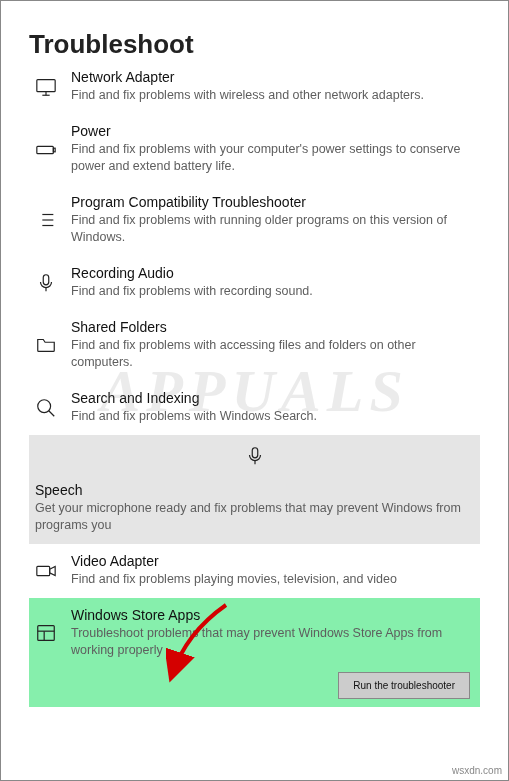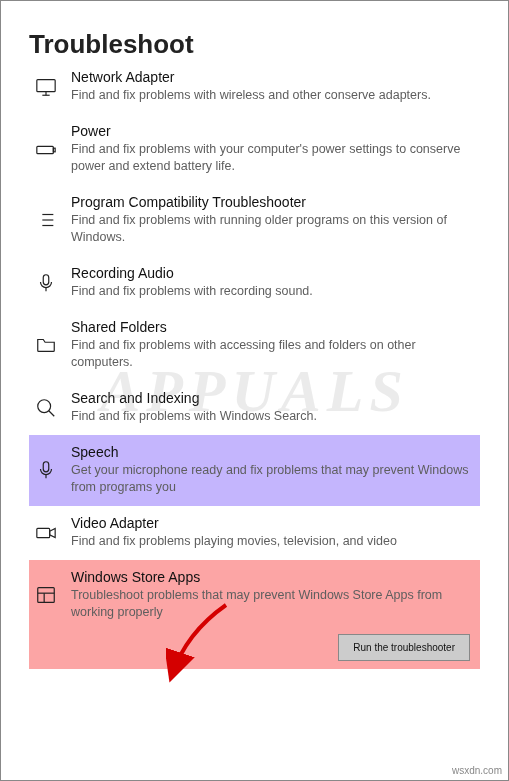--- a/index.html
+++ b/index.html
@@ -20,22 +20,22 @@
     font-weight: 600;
     color: #222;
   }
   .item {
     display: flex;
     align-items: center;
     padding: 8px 6px 10px 6px;
     gap: 14px;
     cursor: pointer;
   }
-  .item.selected-speech { background: #c4b5fd; }
-  .item.selected-store { background: #fca5a5; padding-bottom: 48px; position: relative; }
+  .item.selected-speech { background: #e5e5e5; flex-direction: column; }
+  .item.selected-store { background: #86efac; padding-bottom: 48px; position: relative; }
   .icon-cell {
     width: 22px;
     flex: 0 0 22px;
     display: flex;
     justify-content: center;
     padding-top: 2px;
   }
   .icon-cell svg { width: 22px; height: 22px; stroke: #222; fill: none; stroke-width: 1.3; }
   .text-cell { flex: 1; }
   .item-title {
@@ -100,21 +100,21 @@
   <div class="item">
     <div class="icon-cell">
       <svg viewBox="0 0 24 24">
           <rect x="2" y="4" width="20" height="13" rx="1"></rect>
           <line x1="8" y1="21" x2="16" y2="21"></line>
           <line x1="12" y1="17" x2="12" y2="21"></line>
         </svg>
     </div>
     <div class="text-cell">
       <div class="item-title">Network Adapter</div>
-      <div class="item-desc">Find and fix problems with wireless and other conserve adapters.</div>
+      <div class="item-desc">Find and fix problems with wireless and other network adapters.</div>
     </div>
   </div>
 
   <div class="item">
     <div class="icon-cell">
       <svg viewBox="0 0 24 24">
           <rect x="2" y="8" width="18" height="8" rx="1"></rect>
           <rect x="20" y="10" width="2" height="4"></rect>
         </svg>
     </div>

